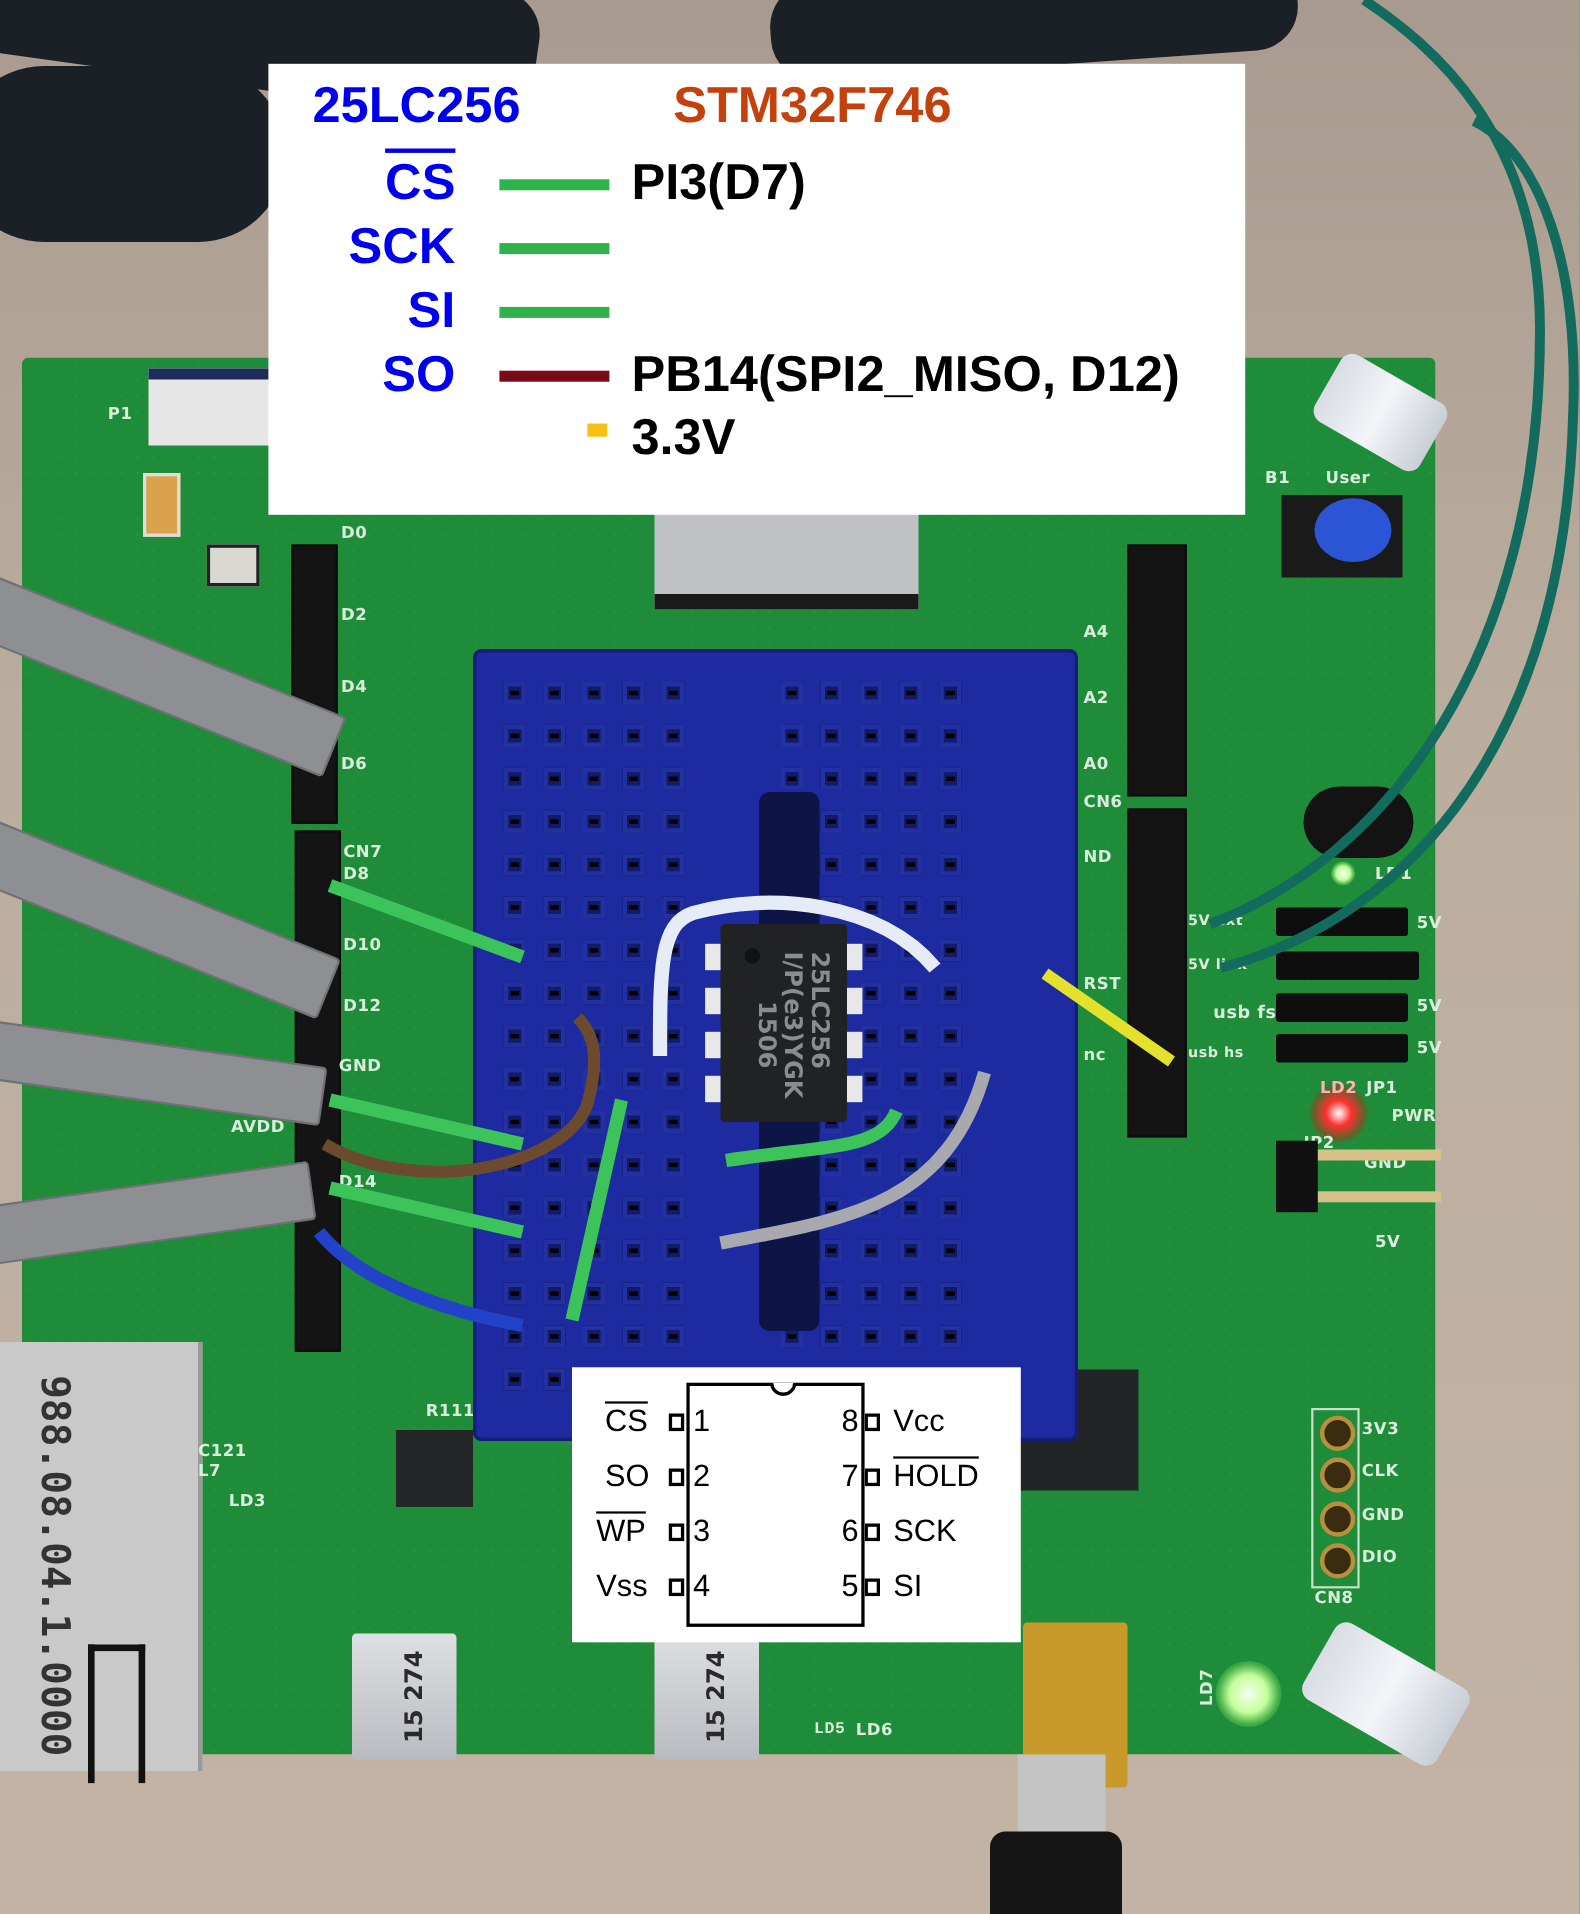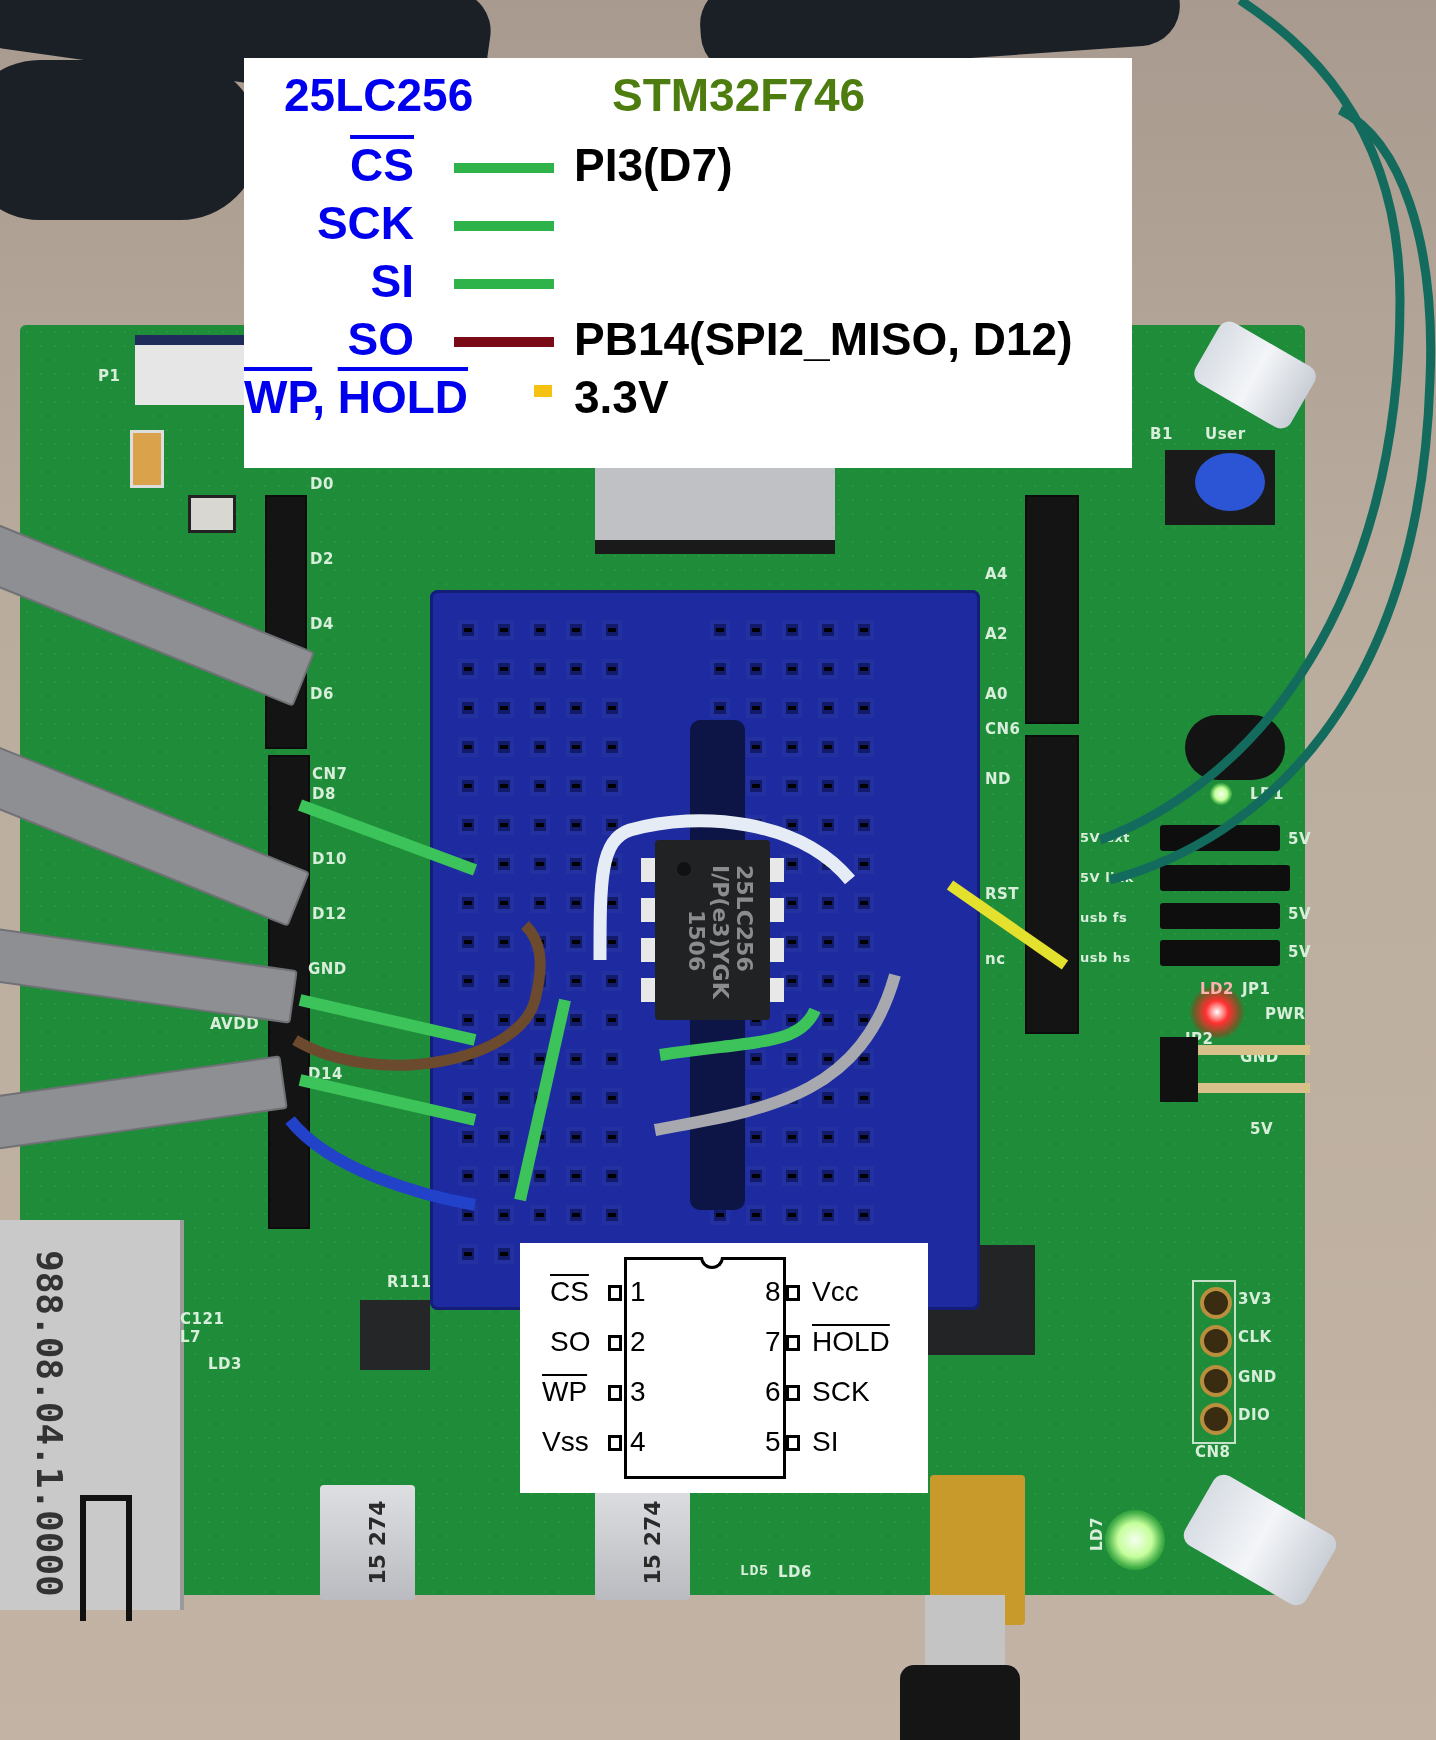--- a/index.html
+++ b/index.html
@@ -17,21 +17,21 @@
   .bb-hole { position:absolute; width:20px; height:20px; background:#121a6a; box-shadow:inset 0 0 0 4px #23309f; }
   .bb-hole::after { content:""; position:absolute; left:6px; top:8px; width:8px; height:4px; background:#000; }
   .bb-channel { left:690px; top:720px; width:55px; height:490px; background:#0d1446; border-radius:10px; }
   .chip { left:655px; top:840px; width:115px; height:180px; background:#202224; border-radius:4px; }
   .chip-pin { position:absolute; width:14px; height:24px; background:#e8e8e8; }
   .chip-mark { position:absolute; color:#8a8c8e; font-family:"DejaVu Sans", sans-serif; font-weight:bold; font-size:22px; transform:rotate(90deg); transform-origin:left top; white-space:nowrap; }
   .probe { position:absolute; background:#8d8f93; border:2px solid #6f7175; border-radius:4px; }
   
   .legend { left:244px; top:58px; width:888px; height:410px; background:#ffffff; }
   .leg-title-l { left:40px; top:10px; color:#0000ee; font-size:46px; font-weight:bold; }
-  .leg-title-r { left:368px; top:10px; color:#4d7c0f; font-size:46px; font-weight:bold; }
+  .leg-title-r { left:368px; top:10px; color:#c2410c; font-size:46px; font-weight:bold; }
   .leg-sig { color:#0000ee; font-size:46px; font-weight:bold; position:absolute; text-align:right; }
   .leg-bar { position:absolute; height:10px; }
   .leg-pin { color:#000; font-size:46px; font-weight:bold; position:absolute; white-space:nowrap; }
   .ovl { text-decoration:overline; text-decoration-thickness:4px; }
   
   .pinout { left:520px; top:1243px; width:408px; height:250px; background:#fff; }
   .ic-body { left:104px; top:14px; width:162px; height:222px; border:3px solid #000; box-sizing:border-box; }
   .ic-notch { left:180px; top:14px; width:24px; height:12px; border:3px solid #000; border-top:none; border-radius:0 0 14px 14px; box-sizing:border-box; background:#fff; }
   .pin-box { position:absolute; width:14px; height:16px; border:3px solid #000; box-sizing:border-box; background:#fff; }
   .pin-txt { position:absolute; font-size:28px; color:#000; white-space:nowrap; }
@@ -89,21 +89,21 @@
   <div class="silk" style="left:975px;top:115px;">CN5</div>
   <div class="silk" style="left:965px;top:240px;">A4</div>
   <div class="silk" style="left:965px;top:300px;">A2</div>
   <div class="silk" style="left:965px;top:360px;">A0</div>
   <div class="silk" style="left:965px;top:395px;">CN6</div>
   <div class="silk" style="left:965px;top:445px;">ND</div>
   <div class="silk" style="left:965px;top:560px;">RST</div>
   <div class="silk" style="left:965px;top:625px;">nc</div>
   <div class="silk" style="left:1060px;top:505px;font-size:13px;">5V ext</div>
   <div class="silk" style="left:1060px;top:545px;font-size:13px;">5V link</div>
-  <div class="silk" style="left:1060px;top:585px;font-size:13px;">usb fs</div>
+  <div class="silk" style="left:1060px;top:585px;font-size:16px;padding-left:23px;">usb fs</div>
   <div class="silk" style="left:1060px;top:625px;font-size:13px;">usb hs</div>
   <div class="silk" style="left:1268px;top:505px;">5V</div>
   <div class="silk" style="left:1268px;top:580px;">5V</div>
   <div class="silk" style="left:1268px;top:618px;">5V</div>
 
   <div class="jumper" style="left:1140px;top:500px;width:120px;height:26px;"></div>
   <div class="jumper" style="left:1140px;top:540px;width:130px;height:26px;"></div>
   <div class="jumper" style="left:1140px;top:578px;width:120px;height:26px;"></div>
   <div class="jumper" style="left:1140px;top:615px;width:120px;height:26px;"></div>
 
@@ -388,21 +388,20 @@
   <div class="leg-sig" style="left:30px;top:138px;width:140px;">SCK</div>
   <div class="leg-bar" style="left:210px;top:163px;width:100px;background:#2db34a;"></div>
 
   <div class="leg-sig" style="left:30px;top:196px;width:140px;">SI</div>
   <div class="leg-bar" style="left:210px;top:221px;width:100px;background:#2db34a;"></div>
 
   <div class="leg-sig" style="left:30px;top:254px;width:140px;">SO</div>
   <div class="leg-bar" style="left:210px;top:279px;width:100px;background:#7a0a16;"></div>
   <div class="leg-pin" style="left:330px;top:254px;">PB14(SPI2_MISO, D12)</div>
 
-  <div class="leg-sig" style="left:0px;top:312px;width:260px;text-align:left;"><span class="ovl">WP</span><span>, </span><span class="ovl">HOLD</span></div>
   <div class="leg-bar" style="left:290px;top:327px;width:18px;height:12px;background:#f5c211;"></div>
   <div class="leg-pin" style="left:330px;top:312px;">3.3V</div>
 </div>
 
 <div class="abs pinout">
   <div class="abs ic-body"></div>
   <div class="abs ic-notch"></div>
 
   <div class="pin-box" style="left:88px;top:42px;"></div>
   <div class="pin-box" style="left:88px;top:92px;"></div>

